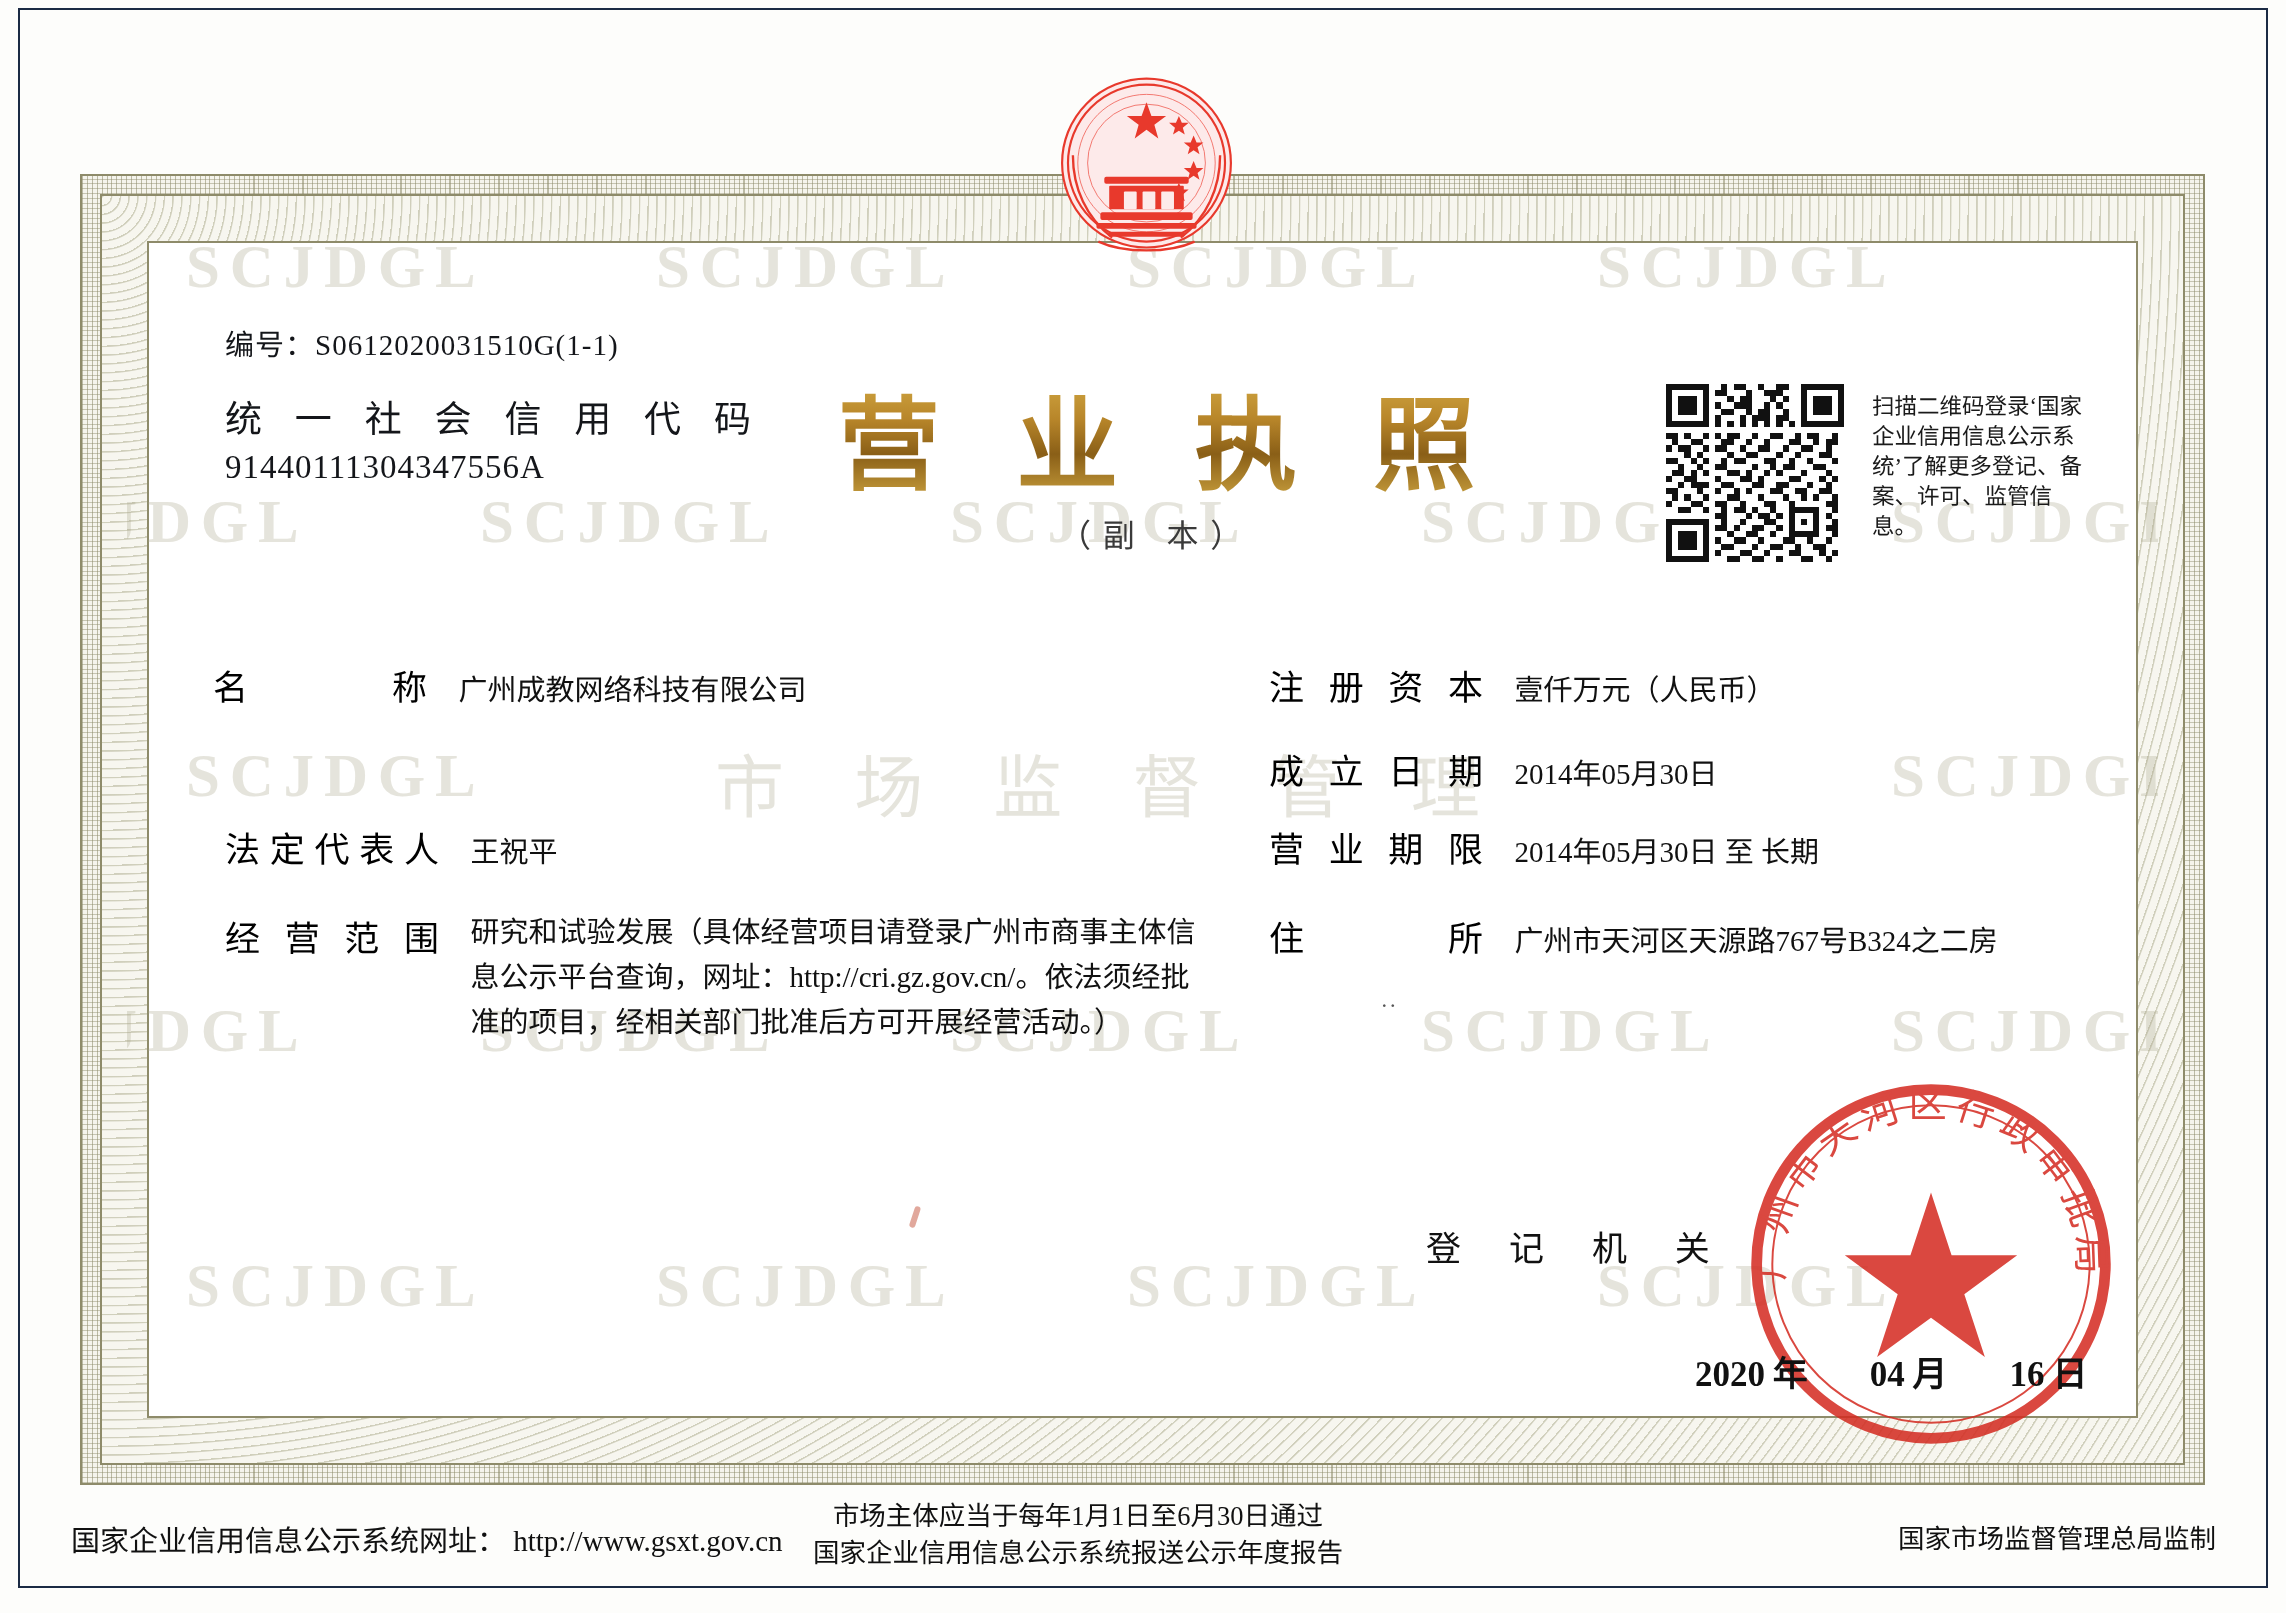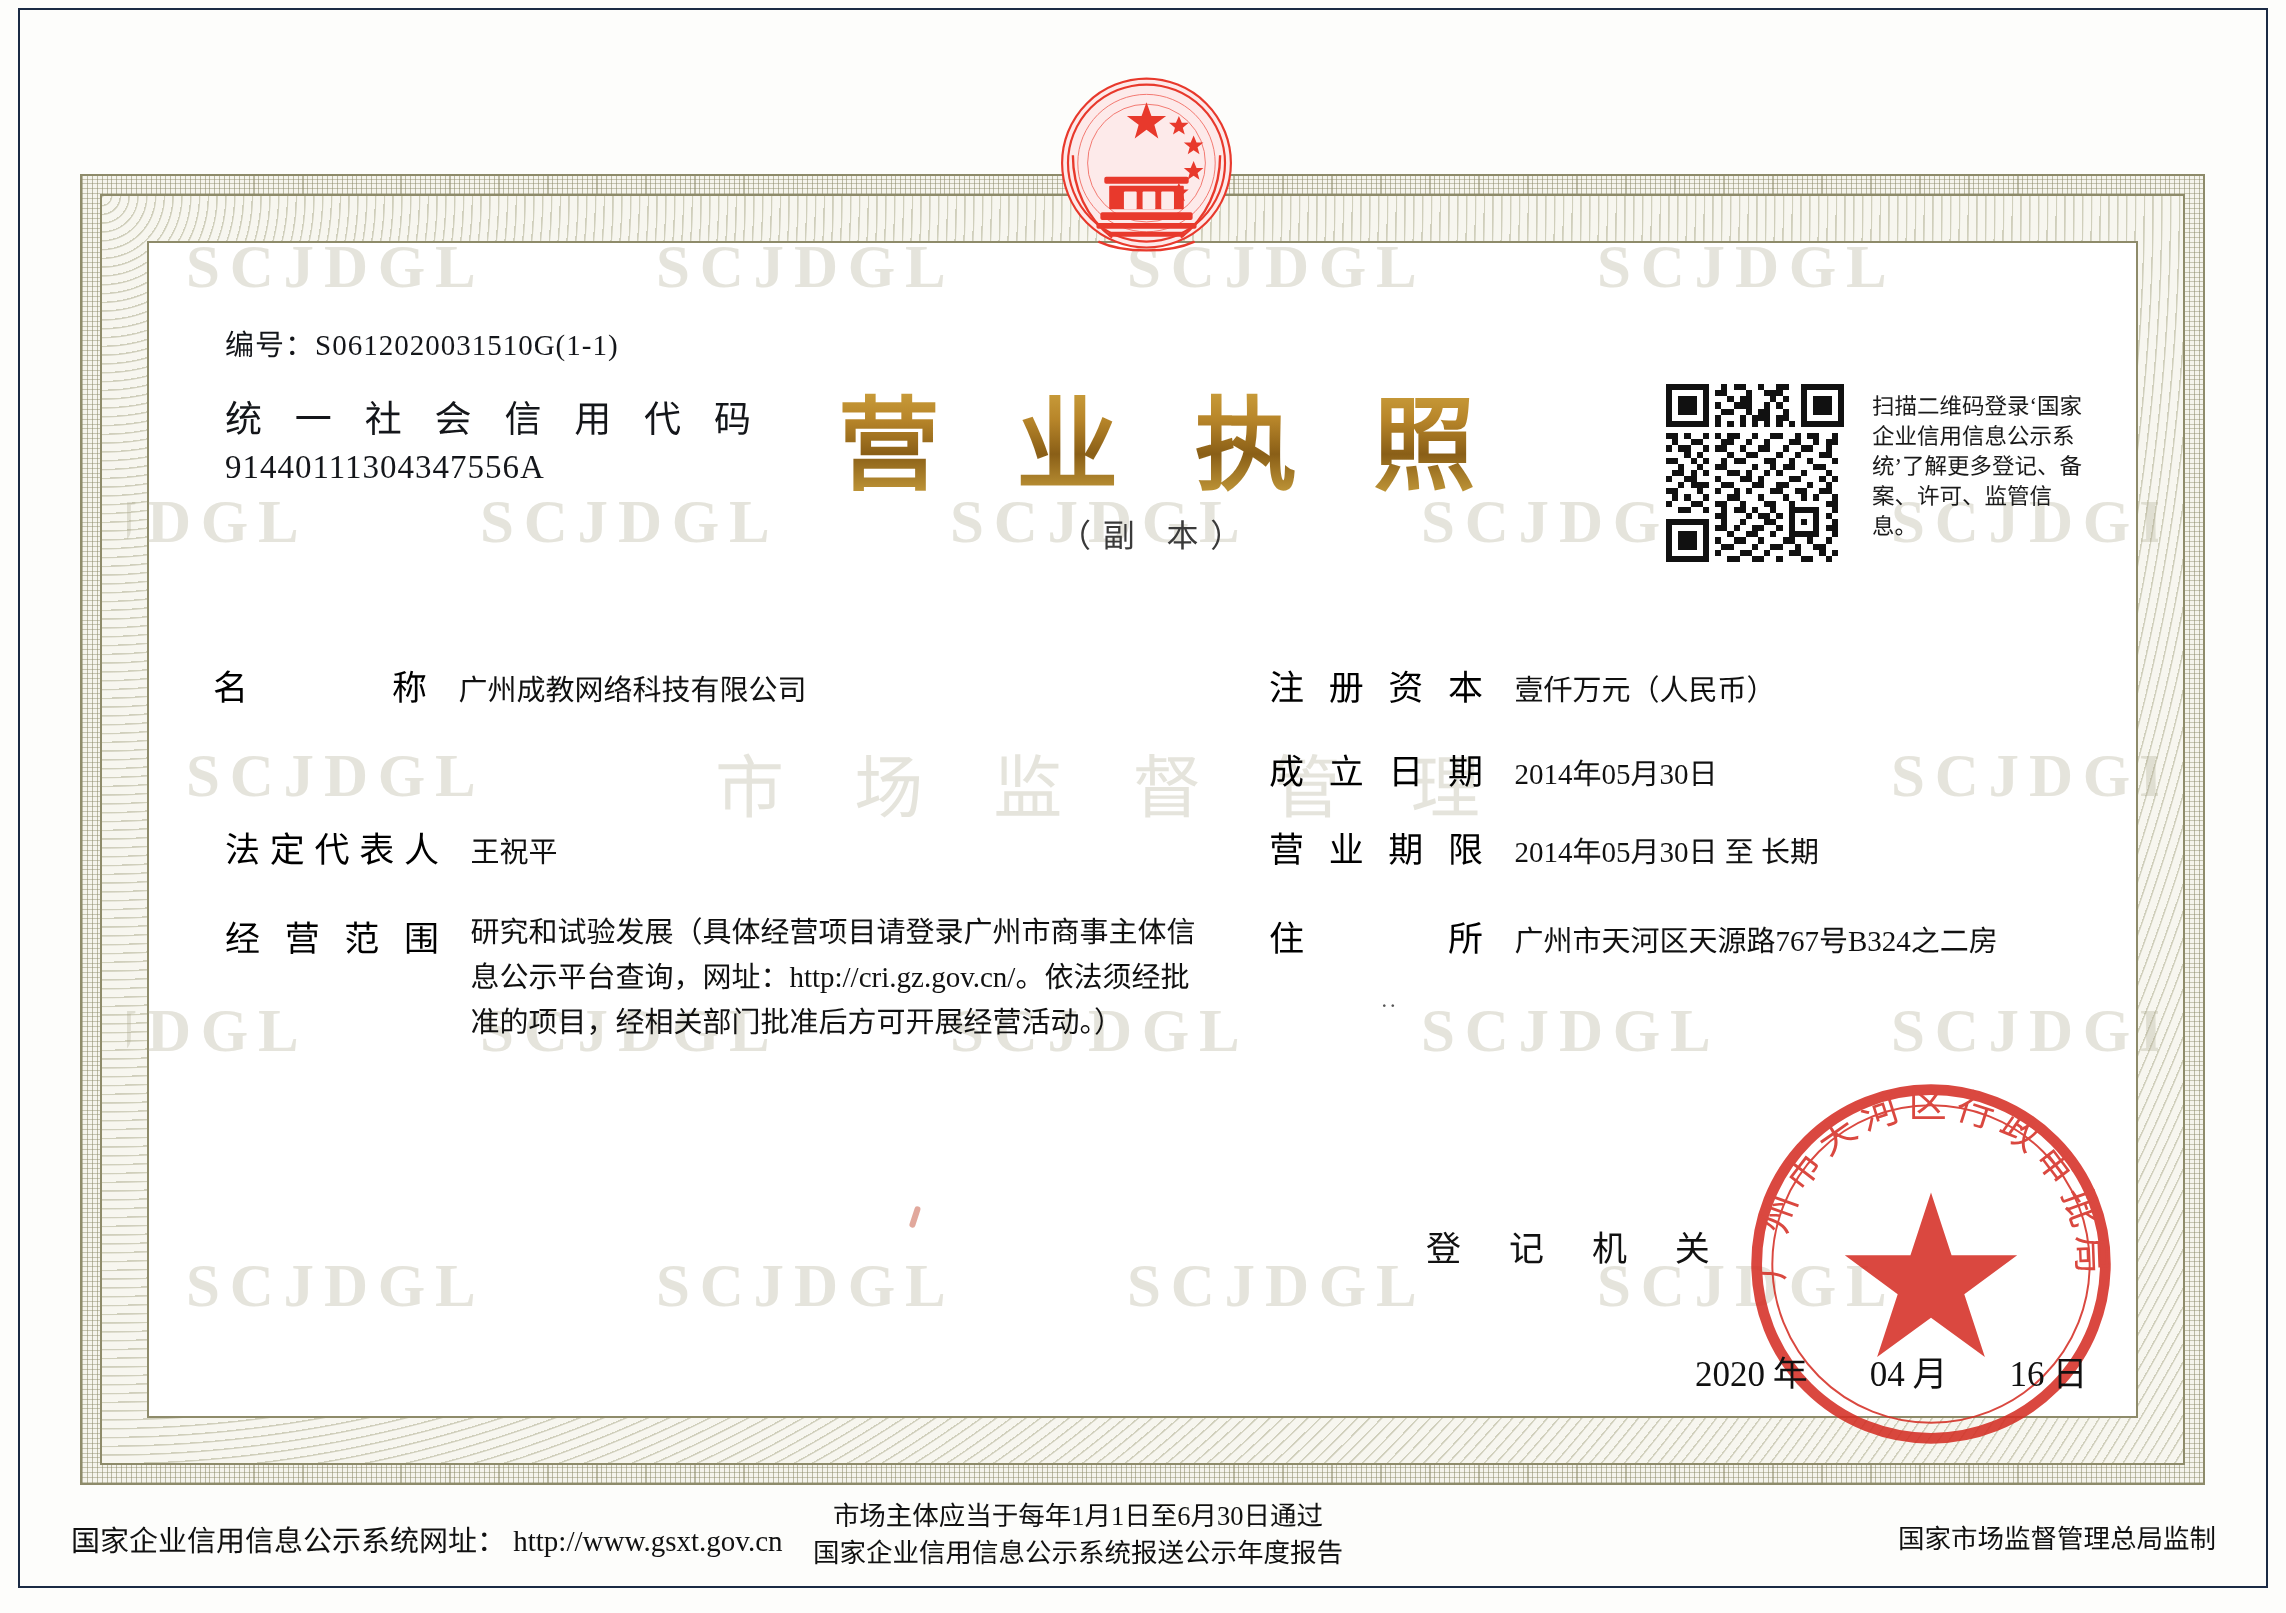--- a/index.html
+++ b/index.html
@@ -249,21 +249,21 @@
     z-index: 5;
   }
   .issue-date {
     position: absolute;
     left: 1691px; top: 1345px;
     font-size: 35px;
     color: #111;
     z-index: 7;
     white-space: nowrap;
   }
-  .issue-date span { margin: 0 3.9px; }
+  .issue-date span { margin: 0 3.9px; font-weight: bold; }
 
   .seal {
     position: absolute;
     left: 1740px; top: 1073px;
     width: 382px; height: 382px;
     z-index: 6;
     opacity: 0.86;
   }
 
   

